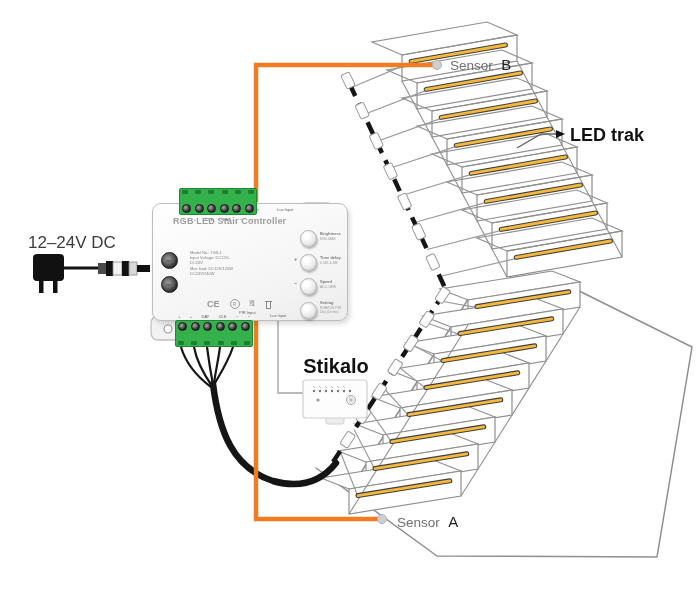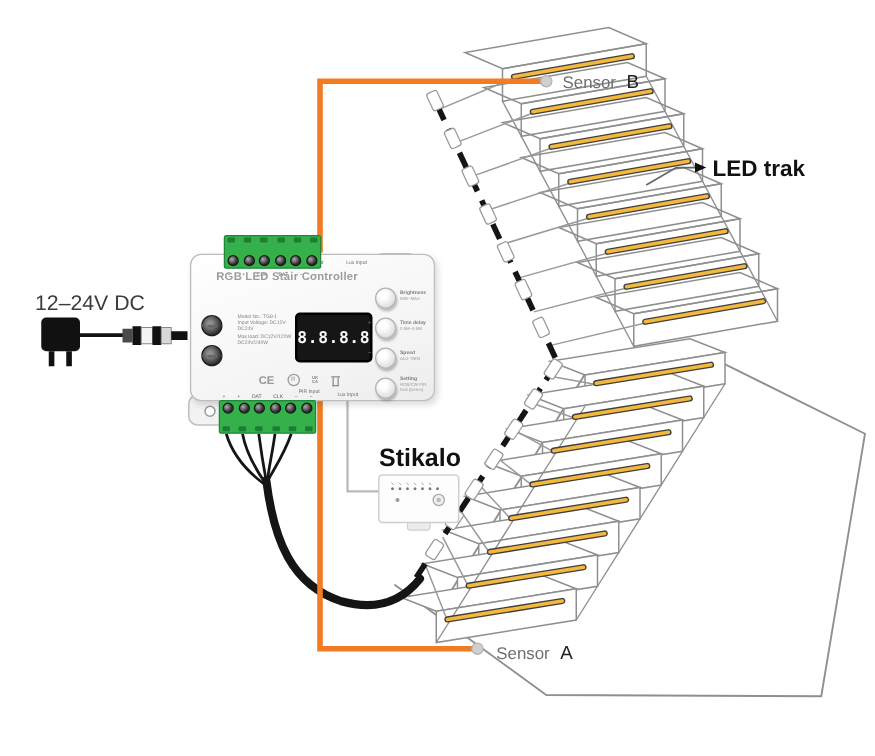--- a/index.html
+++ b/index.html
@@ -287,23 +287,20 @@
   <div class="jack" style="left:11px;top:66px;"></div>
   <div class="jack" style="left:11px;top:90px;"></div>
 
   <div id="specs">
     <div>Model No.: TG8-1</div>
     <div>Input Voltage: DC12V-DC24V</div>
     <div>Max load: DC12V/120W</div>
     <div>DC24V/240W</div>
   </div>
 
-  <div id="display">
-    <span>8.8.8.8</span>
-  </div>
 
   <div class="knob" style="left:150px;top:44px;"></div>
   <div class="knob" style="left:150px;top:68px;"></div>
   <div class="knob" style="left:150px;top:92px;"></div>
   <div class="knob" style="left:150px;top:116px;"></div>
   <div class="pm" style="left:144px;top:70px;">+</div>
   <div class="pm" style="left:144px;top:94px;">−</div>
   <div class="knob-lab" style="top:46px;">
     <div class="kl">Brightness</div>
       <div class="ks">MIN–MAX</div>

